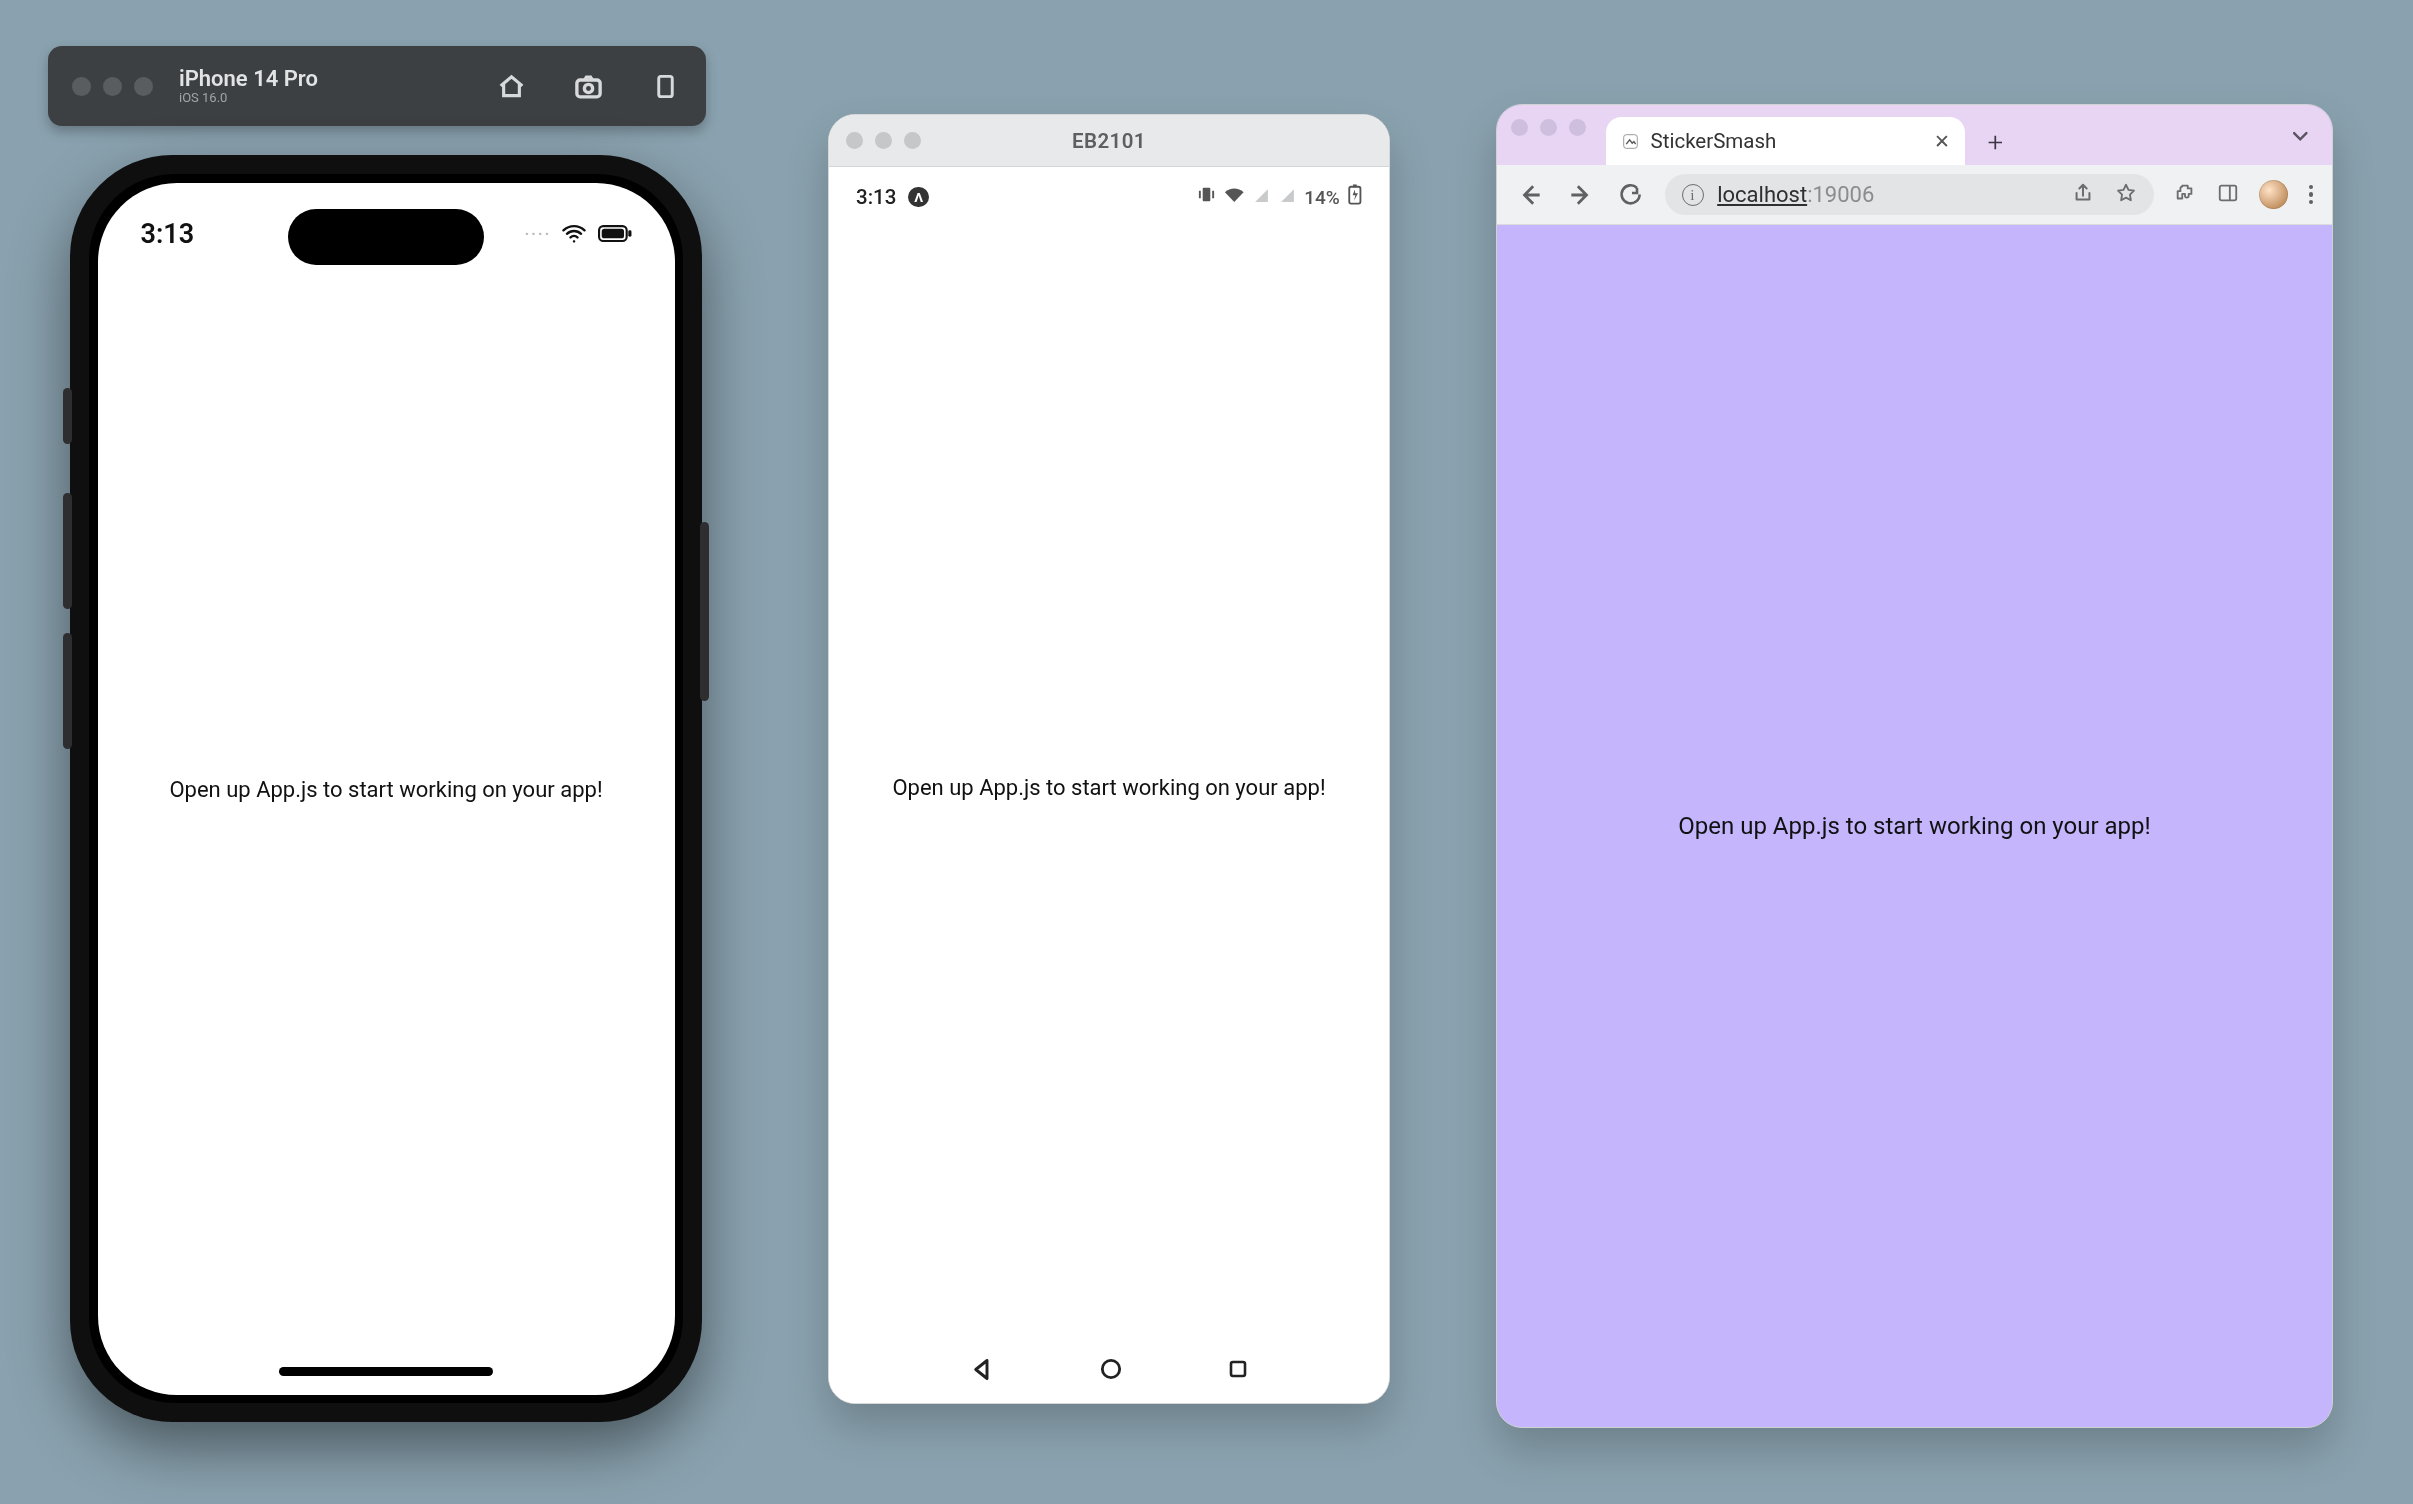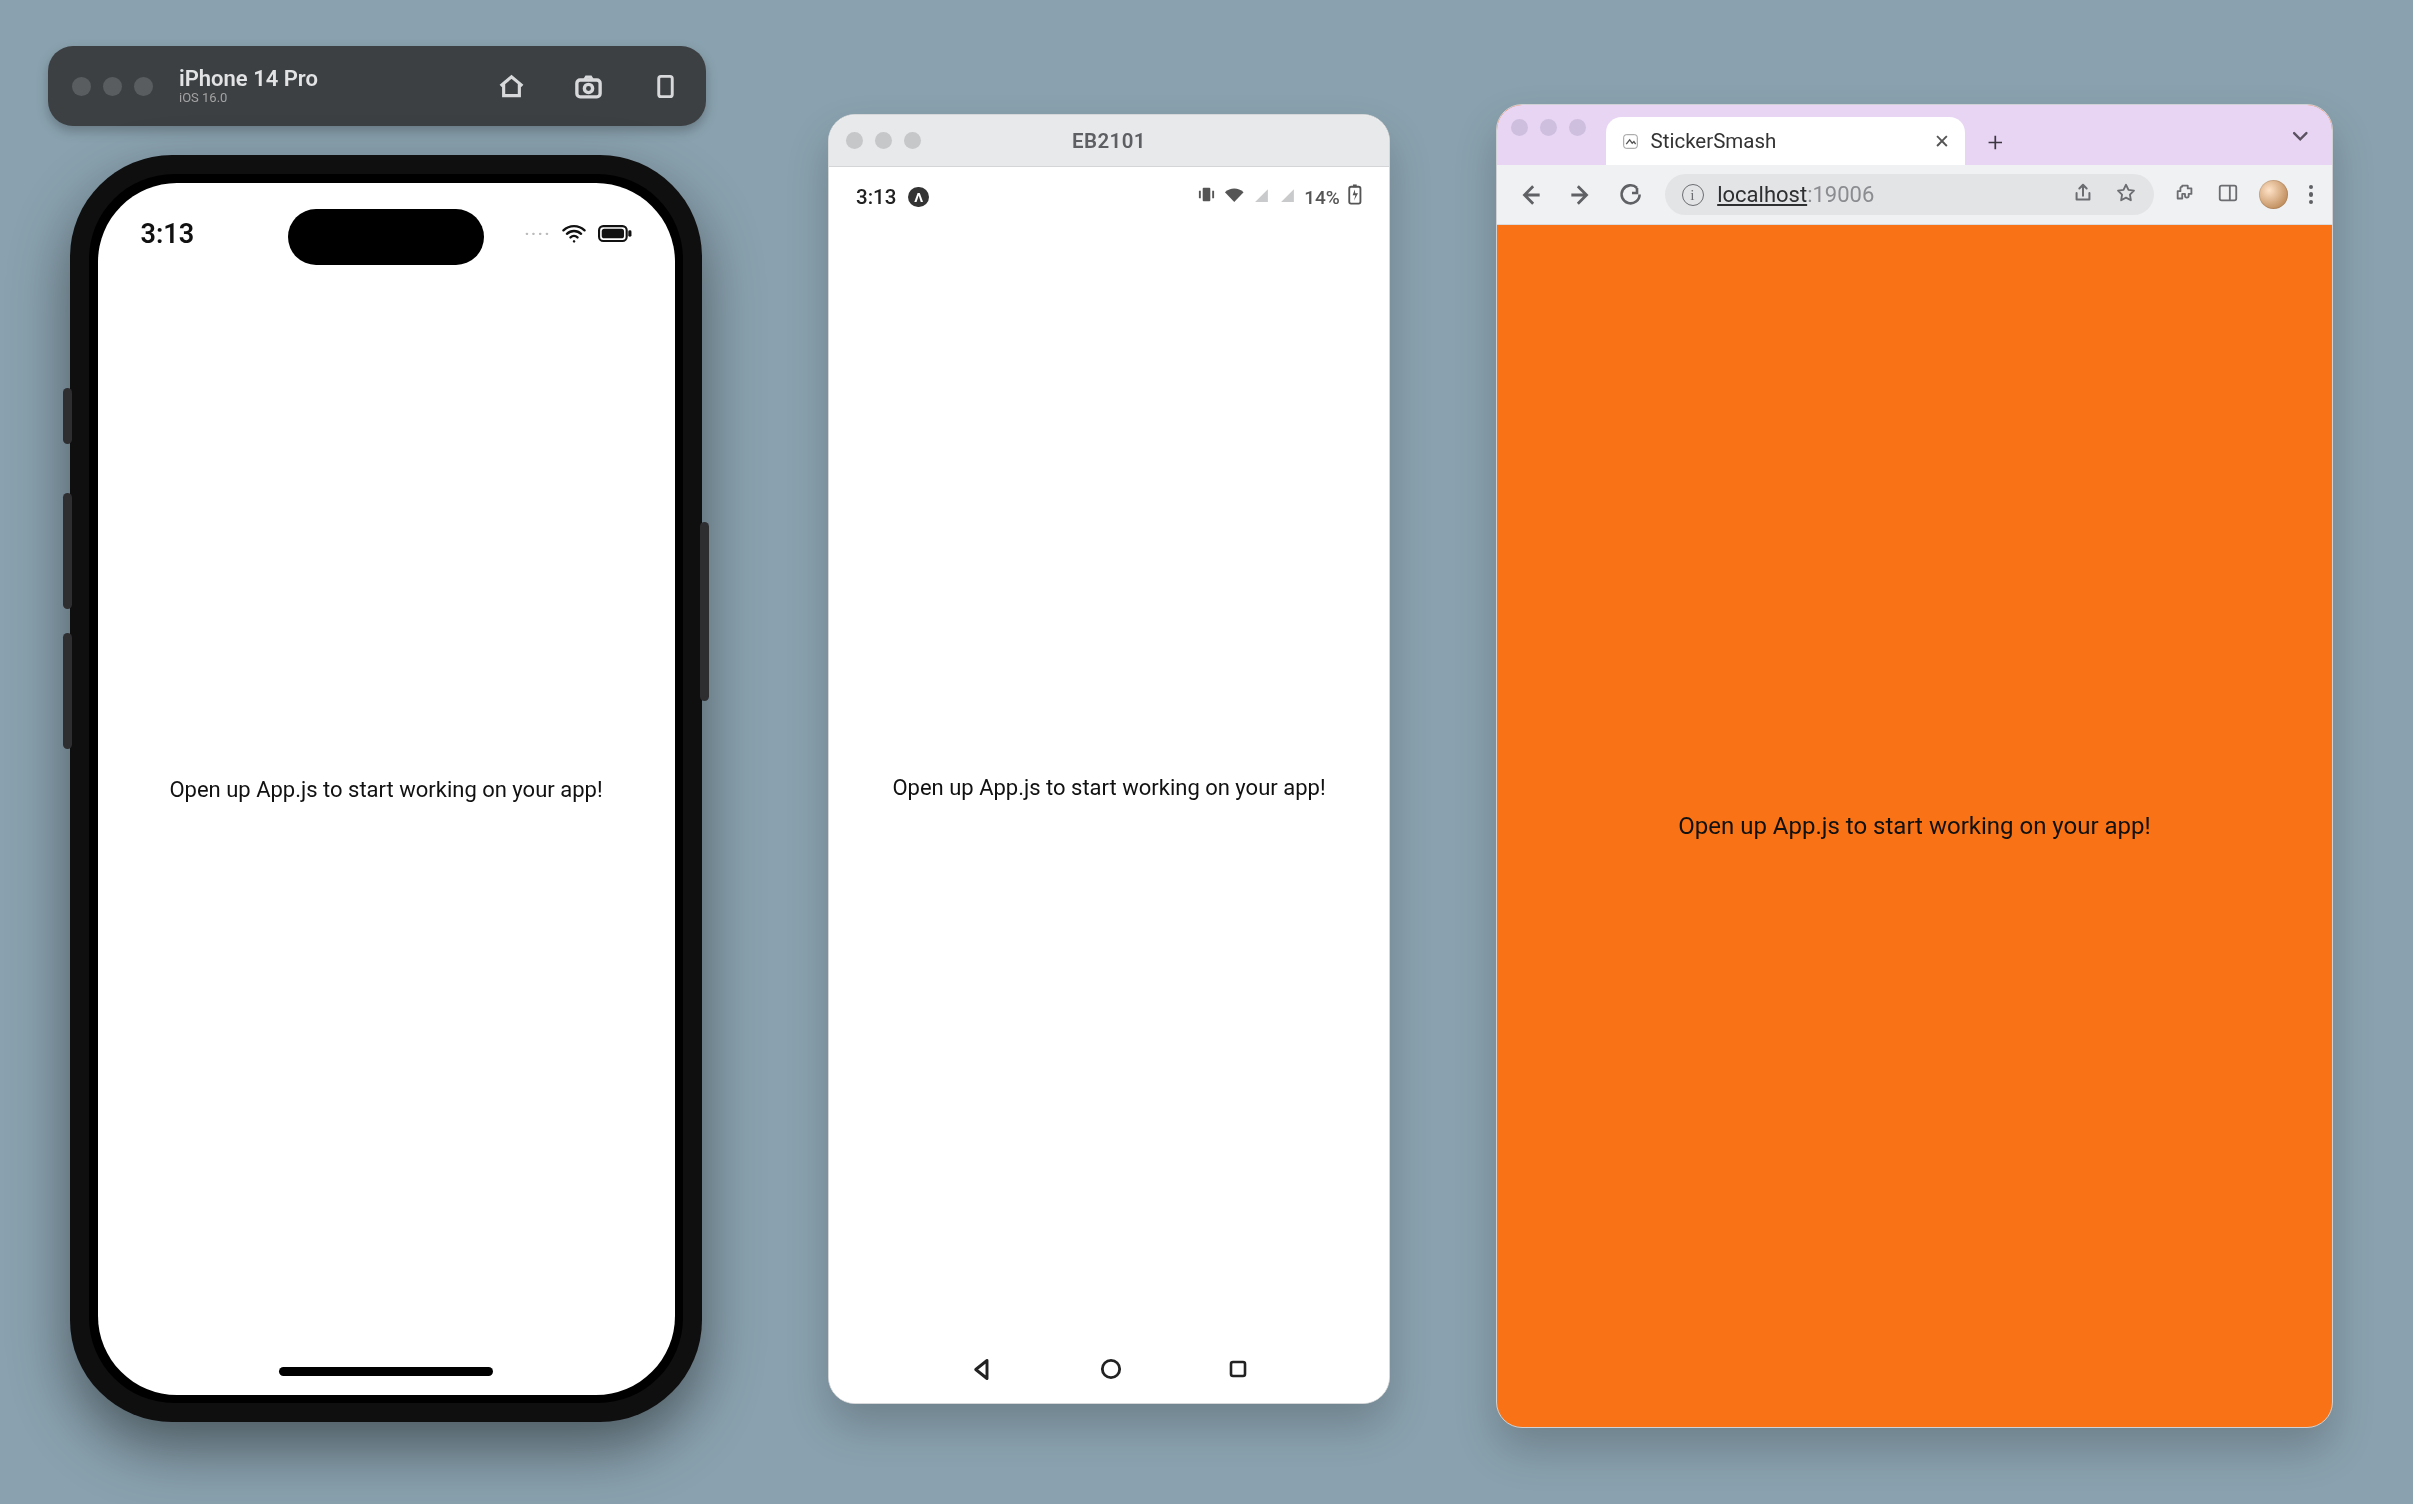--- a/index.html
+++ b/index.html
@@ -7,21 +7,21 @@
       background:#8aa2af;
       width:2413px;
       height:1505px;
       font-family:-apple-system,BlinkMacSystemFont,"Segoe UI",Roboto,Helvetica,Arial,sans-serif;
       overflow:hidden;
     }
 
     
     .sim-bar{
       position:absolute; left:48px; top:46px; width:658px; height:80px;
-      background:#3d4043; border-radius:25px; display:flex; align-items:center;
+      background:#3d4043; border-radius:14px; display:flex; align-items:center;
       color:#cfd2d6; padding:0 24px;
       box-shadow:0 5.1px 12px rgba(0,0,0,.25);
     }
     .sim-traffic{display:flex; gap:12px; margin-right:26px;}
     .sim-traffic span{width:19px;height:19px;border-radius:50%;background:#5a5d60;display:block;}
     .sim-title{font-size:22px;color:#e2e3e4;font-weight:600;line-height:1.05;}
     .sim-sub{font-size:13px;color:#a3a3a3;}
     .sim-icons{margin-left:auto;display:flex;gap:43px;align-items:center;}
     .sim-icons .ic{width:34px;height:34px;display:flex;align-items:center;justify-content:center;}
     .sim-icons svg{stroke:#d7d9db;stroke-width:2.6;fill:none;}
@@ -85,21 +85,21 @@
     .and-pct{font-size:19px;font-weight:500;}
     .muted{color:#bbb;}
     .and-content{position:absolute;inset:0;display:flex;align-items:center;justify-content:center;}
     .app-text-and{font-size:22px;color:#111;}
     .and-nav{position:absolute;bottom:0;left:0;right:0;height:73px;display:flex;align-items:center;justify-content:center;gap:102px;color:#333;}
     .and-nav svg{stroke:#222;fill:none;stroke-width:2.6;}
 
     
     .browser{
       position:absolute; left:1496px; top:104px; width:837px; height:1324px;
-      background:#f97316;border:0.9px solid #d0d1d4;border-radius:26px;overflow:hidden;
+      background:#c4b5fd;border:0.9px solid #d0d1d4;border-radius:26px;overflow:hidden;
       box-shadow:0 22px 43px rgba(0,0,0,.20);
     }
     .br-tabs{
       height:60px;background:#e8d5f4;display:flex;align-items:flex-end;padding:0 13.7px;position:relative;
     }
     .br-traffic{display:flex;gap:12px;align-items:center;height:100%;margin-right:20.5px;padding-bottom:15.4px;}
     .br-traffic span{width:17px;height:17px;border-radius:50%;background:#cfbfdf;display:block;}
     .tab{
       background:#fff;border-radius:15.4px 15.4px 0 0;height:48px;display:flex;align-items:center;
       padding:0 15.4px;gap:12px;min-width:359px;

